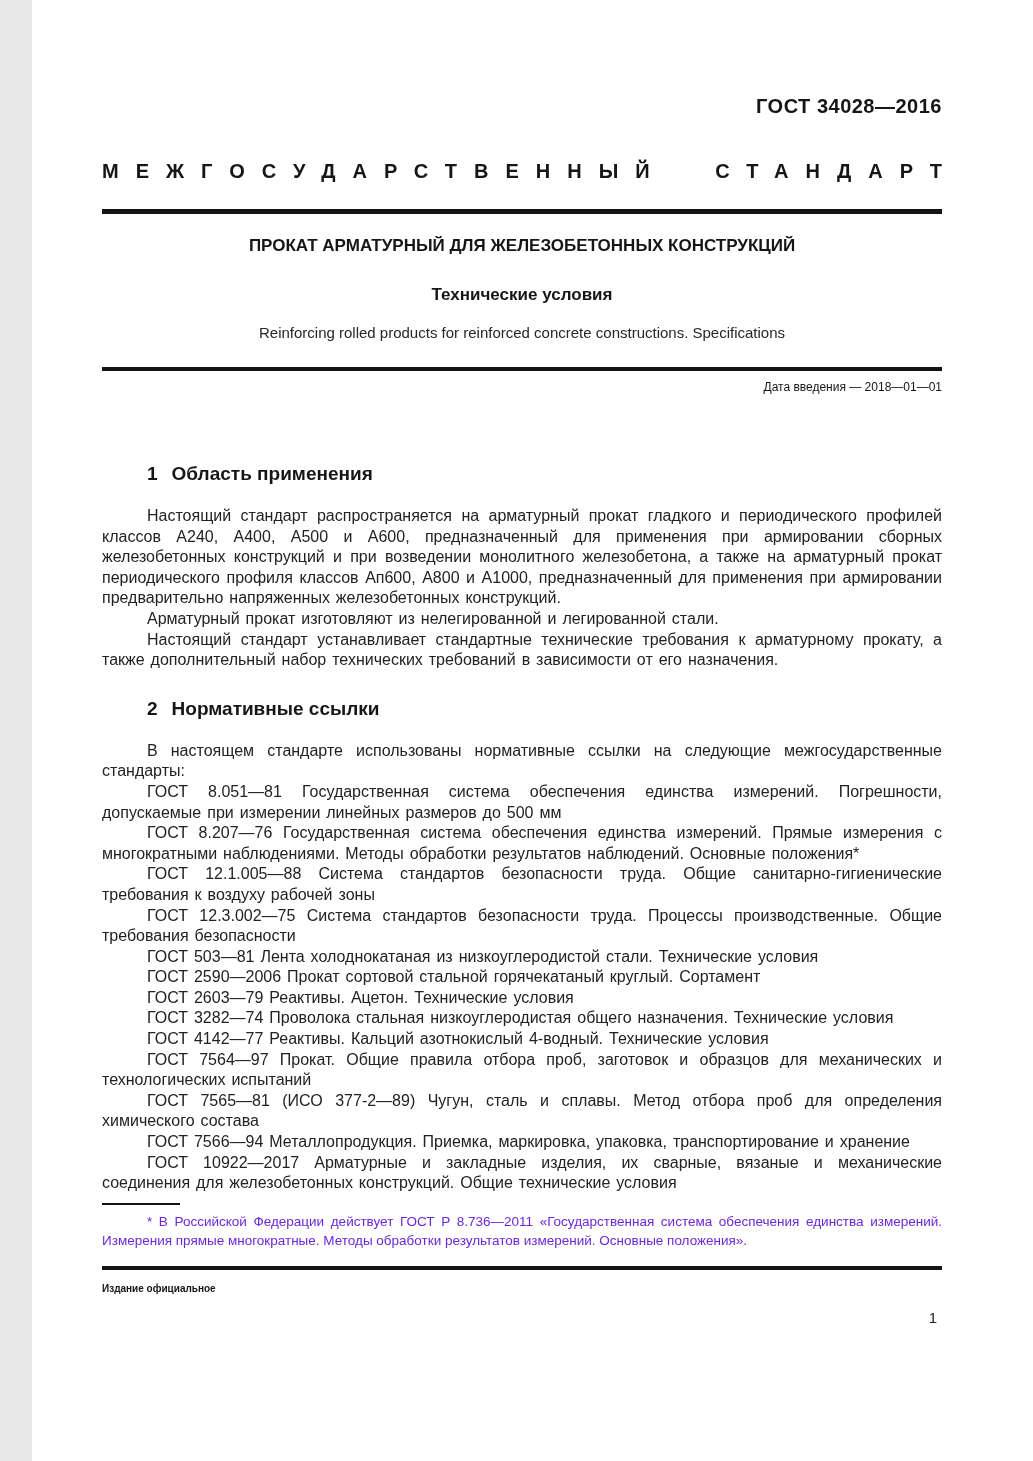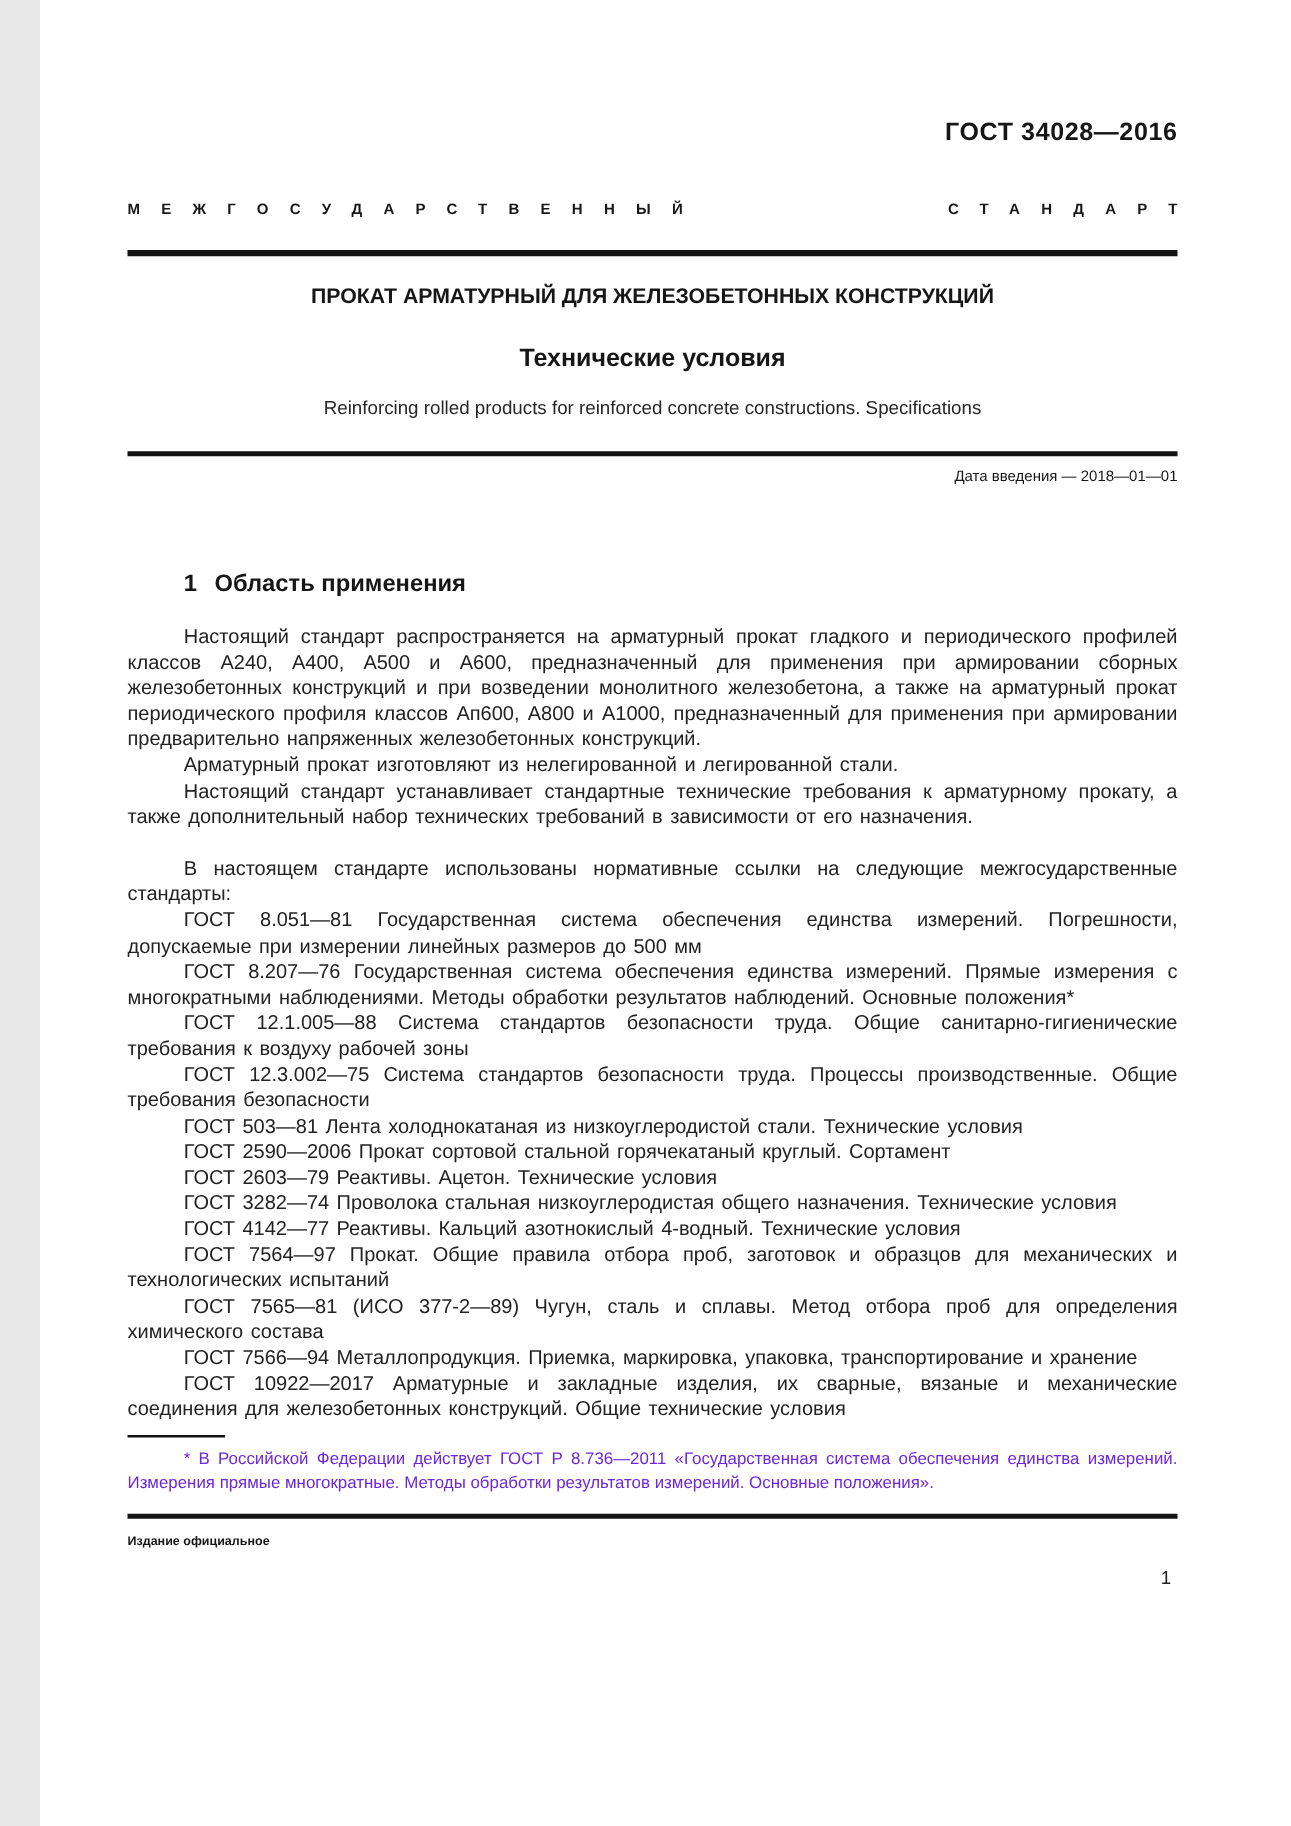--- a/index.html
+++ b/index.html
@@ -25,42 +25,42 @@
     font-weight: bold;
     font-size: 20px;
     letter-spacing: 0.5px;
     color: #161616;
   }
   .masthead {
     margin-top: 42px;
     display: flex;
     justify-content: space-between;
     font-weight: bold;
-    font-size: 12px;
+    font-size: 20px;
     color: #161616;
     white-space: nowrap;
   }
   .masthead .w1 { letter-spacing: 17px; }
   .masthead .w2 { letter-spacing: 17px; margin-right: -17px; }
   .rule { background: #141414; }
   .rule-top { margin-top: 26px; height: 5px; }
   .rule-mid { margin-top: 26px; height: 4px; }
   .rule-bottom { height: 4px; }
   .doc-title {
     margin-top: 22px;
     text-align: center;
     font-weight: bold;
     font-size: 17px;
     color: #161616;
   }
   .doc-subtitle {
     margin-top: 29px;
     text-align: center;
     font-weight: bold;
-    font-size: 20px;
+    font-size: 17px;
     color: #161616;
   }
   .doc-title-en {
     margin-top: 19px;
     text-align: center;
     font-size: 15px;
     color: #262626;
   }
   .effective-date {
     margin-top: 9px;
@@ -139,20 +139,23 @@
     <div class="section sec1 body-text">
       <div class="section-heading">
         <span class="sec-num">1</span><span class="sec-title">Область применения</span>
       </div>
       <p class="first-para">Настоящий стандарт распространяется на арматурный прокат гладкого и периодического профилей классов А240, А400, А500 и А600, предназначенный для применения при армировании сборных железобетонных конструкций и при возведении монолитного железобетона, а также на арматурный прокат периодического профиля классов Ап600, А800 и А1000, предназначенный для применения при армировании предварительно напряженных железобетонных конструкций.</p>
       <p>Арматурный прокат изготовляют из нелегированной и легированной стали.</p>
       <p>Настоящий стандарт устанавливает стандартные технические требования к арматурному прокату, а также дополнительный набор технических требований в зависимости от его назначения.</p>
     </div>
 
     <div class="section sec2 body-text">
+      <div class="section-heading">
+        <span class="sec-num">2</span><span class="sec-title">Нормативные ссылки</span>
+      </div>
       <p class="first-para">В настоящем стандарте использованы нормативные ссылки на следующие межгосударственные стандарты:</p>
       <p>ГОСТ 8.051—81 Государственная система обеспечения единства измерений. Погрешности, допускаемые при измерении линейных размеров до 500 мм</p>
       <p>ГОСТ 8.207—76 Государственная система обеспечения единства измерений. Прямые измерения с многократными наблюдениями. Методы обработки результатов наблюдений. Основные положения*</p>
       <p>ГОСТ 12.1.005—88 Система стандартов безопасности труда. Общие санитарно-гигиенические требования к воздуху рабочей зоны</p>
       <p>ГОСТ 12.3.002—75 Система стандартов безопасности труда. Процессы производственные. Общие требования безопасности</p>
       <p>ГОСТ 503—81 Лента холоднокатаная из низкоуглеродистой стали. Технические условия</p>
       <p>ГОСТ 2590—2006 Прокат сортовой стальной горячекатаный круглый. Сортамент</p>
       <p>ГОСТ 2603—79 Реактивы. Ацетон. Технические условия</p>
       <p>ГОСТ 3282—74 Проволока стальная низкоуглеродистая общего назначения. Технические условия</p>
       <p>ГОСТ 4142—77 Реактивы. Кальций азотнокислый 4-водный. Технические условия</p>

